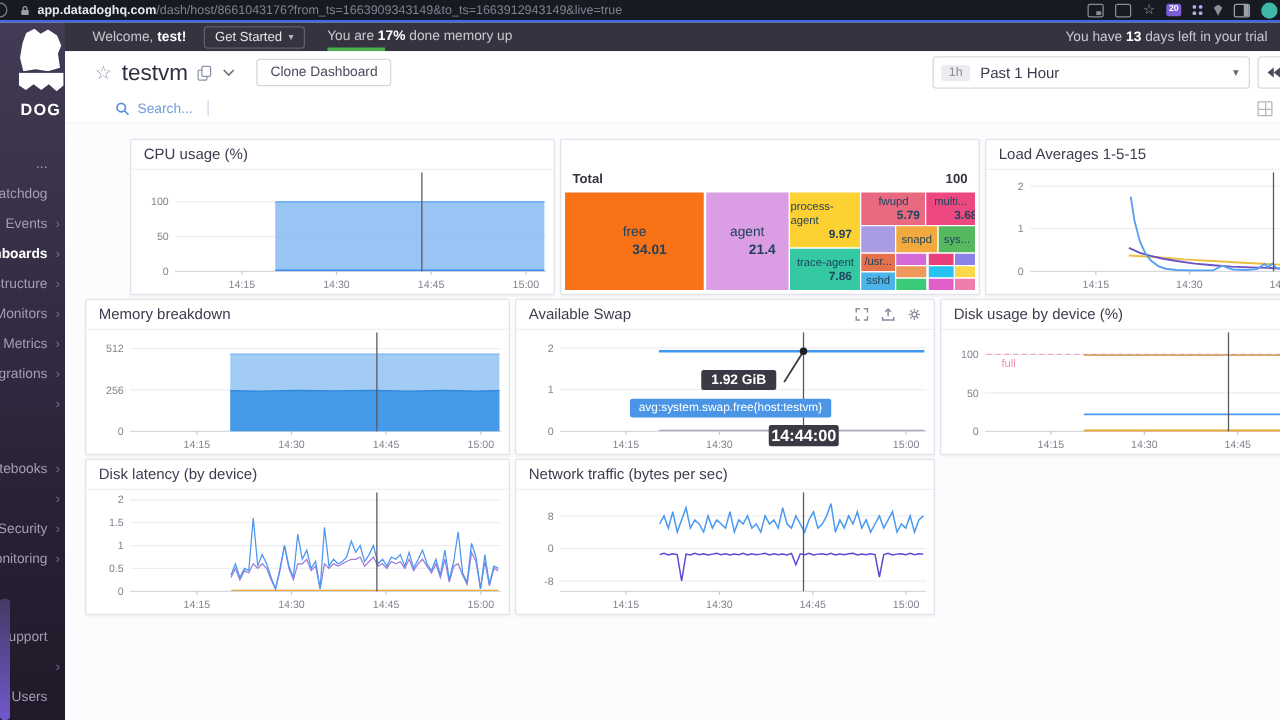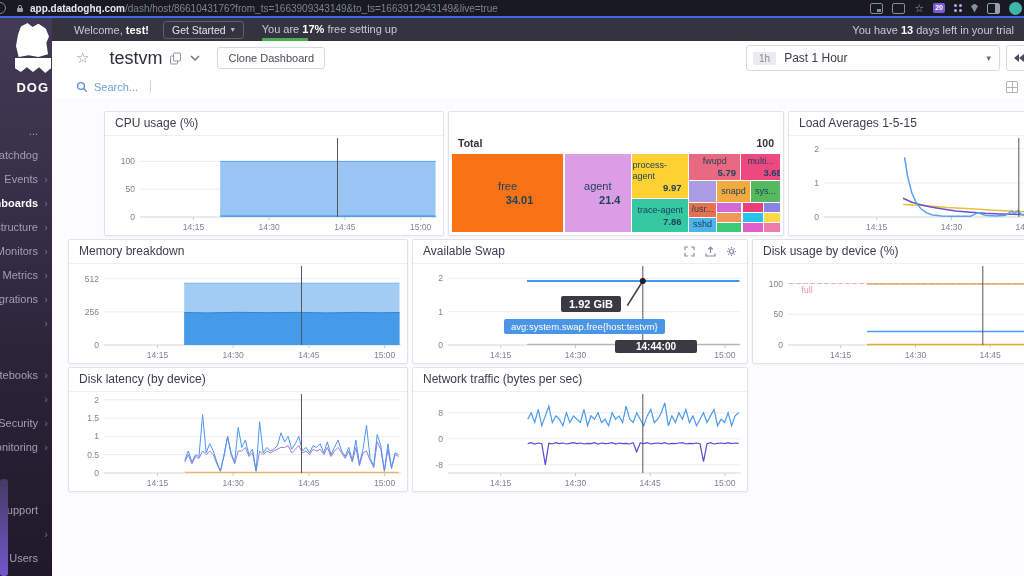--- a/index.html
+++ b/index.html
@@ -54,37 +54,37 @@
   .get-started{margin-left:14px;background:none;border:1px solid #5f5f6e;border-radius:3px;color:#e6e6ea;
                font-size:10.5px;padding:2px 8px;display:flex;align-items:center;gap:5px;cursor:pointer;font-family:inherit;}
   .get-started .caret{font-size:8px;color:#b8b8c2;}
   .progress{margin-left:18px;position:relative;padding-bottom:1px;}
   .green-bar{position:absolute;left:0;bottom:-5px;width:46px;height:3px;background:#4cae4f;}
   .trial{margin-left:auto;margin-right:10px;}
 
   
   .titlebar{height:34px;display:flex;align-items:center;position:relative;background:#fff;}
   .star{margin-left:24px;font-size:15px;color:#8a93a6;cursor:pointer;}
-  .page-title{font-size:18px;color:#2e2e3e;font-weight:500;margin-left:20px;}
+  .page-title{font-size:18px;color:#2e2e3e;font-weight:500;margin-left:8px;}
   .t-ico{margin-left:7px;display:flex;cursor:pointer;}
   .clone-btn{margin-left:16px;background:#fff;border:1px solid #d5d8df;border-radius:3px;color:#4a4a5a;
              font-size:11px;padding:4px 10px;cursor:pointer;font-family:inherit;}
   .controls{position:absolute;left:694px;top:4px;display:flex;align-items:center;}
   .range{width:252px;height:24px;border:1px solid #d8d8e0;border-radius:3px;display:flex;align-items:center;background:#fff;cursor:pointer;}
   .chip{background:#ebebf0;color:#8a8a98;font-size:10px;border-radius:2px;padding:1px 6px;margin-left:6px;}
   .range-lbl{font-size:12px;color:#3b3b4f;margin-left:8px;}
   .caret2{margin-left:auto;margin-right:8px;font-size:9px;color:#6a6a78;}
   .btn-rw{margin-left:6px;width:26px;height:26px;border:1px solid #d8d8e0;border-radius:3px 0 0 3px;background:#fff;
           display:flex;align-items:center;justify-content:center;cursor:pointer;}
   .tri{width:0;height:0;border-top:4px solid transparent;border-bottom:4px solid transparent;border-right:5px solid #4a4a5a;}
   .btn-pause{width:26px;height:26px;border:1px solid #2b6fe8;background:#2b6fe8;border-radius:0 3px 3px 0;
              display:flex;align-items:center;justify-content:center;gap:3px;cursor:pointer;}
 
   
-  .searchbar{height:23px;display:flex;align-items:center;border-bottom:1px solid #e8e8ec;background:#fff;position:relative;}
+  .searchbar{height:23px;display:flex;align-items:center;border-bottom:1px solid #e8e8ec;background:#fff;position:relative;padding-left:16px;}
   .searchbar .mag{margin-left:24px;display:flex;}
   .search-txt{font-size:11px;color:#6f9ddb;margin-left:6px;cursor:text;}
   .search-sep{width:1px;height:13px;background:#ccd6e8;margin-left:12px;}
   .grid-ico{position:absolute;right:6px;top:6px;width:10px;height:10px;border:1px solid #b4b4c0;border-radius:1px;cursor:pointer;
             background:linear-gradient(#b4b4c0,#b4b4c0) 50% 0/1px 100% no-repeat,linear-gradient(#b4b4c0,#b4b4c0) 0 50%/100% 1px no-repeat;}
 
   
   .content{position:absolute;top:80px;bottom:0;left:0;right:-56px;background:#fcfcfe;}
   .card{position:absolute;background:#fff;border:1px solid #e2e2ea;border-radius:2px;height:123px;
         box-shadow:0 1px 2px rgba(20,20,40,.04);}
@@ -105,22 +105,22 @@
   .tm-block{position:absolute;display:flex;flex-direction:column;align-items:center;justify-content:center;
             overflow:hidden;color:#21425c;box-shadow:0 0 0 1px #fff;cursor:pointer;}
   .tm-lbl{font-size:9px;line-height:11px;} .tm-val{font-size:9.5px;font-weight:bold;line-height:11px;padding-left:24px;}
   .tm-big .tm-lbl{font-size:11px;line-height:14px;} .tm-big .tm-val{font-size:11px;line-height:14px;}
 
   
   .tooltip-val{position:absolute;left:147px;top:32px;background:#3a3a44;color:#fff;font-size:11px;font-weight:bold;
                padding:2px 8px;border-radius:2px;white-space:nowrap;z-index:3;}
   .metric-pill{position:absolute;left:90px;top:55px;background:#4a95e6;color:#fff;font-size:9.5px;
                padding:2px 7px;border-radius:2px;white-space:nowrap;z-index:3;}
-  .time-badge{position:absolute;left:201px;top:76px;background:#3a3a44;color:#fff;font-size:10px;font-weight:bold;
-              padding:1px 21px;border-radius:2px;white-space:nowrap;z-index:3;}
+  .time-badge{position:absolute;left:201px;top:76px;background:#3a3a44;color:#fff;font-size:13px;font-weight:bold;
+              padding:1px 2px;border-radius:2px;white-space:nowrap;z-index:3;}
 </style>
 </head>
 <body>
 
 <div class="screen">
 
   <div class="browser-bar">
     <div class="reload-frag"></div>
     <span class="lock">
       <svg width="8" height="9">
@@ -219,21 +219,21 @@
     </aside>
 
     <main class="main">
 
       <div class="topbar">
         <span class="welcome"><span>Welcome, </span><b>test!</b></span>
         <button class="get-started">
             <span>Get Started</span>
             <span class="caret">▾</span>
           </button>
-        <span class="progress"><span>You are </span><b>17%</b><span> free setting up</span><span class="green-bar"></span></span>
+        <span class="progress"><span>You are </span><b>17%</b><span> done memory up</span><span class="green-bar"></span></span>
         <span class="trial"><span>You have </span><b>13</b><span> days left in your trial</span></span>
       </div>
 
       <div class="titlebar">
         <span class="star">☆</span>
         <span class="page-title">testvm</span>
         <span class="t-ico">
           <svg width="13" height="13">
               <rect x="1.5" y="4" width="7" height="8" rx="1" fill="#fff" stroke="#8a93a6"></rect>
               <rect x="4.5" y="1" width="7" height="8" rx="1" fill="#fff" stroke="#8a93a6"></rect>

